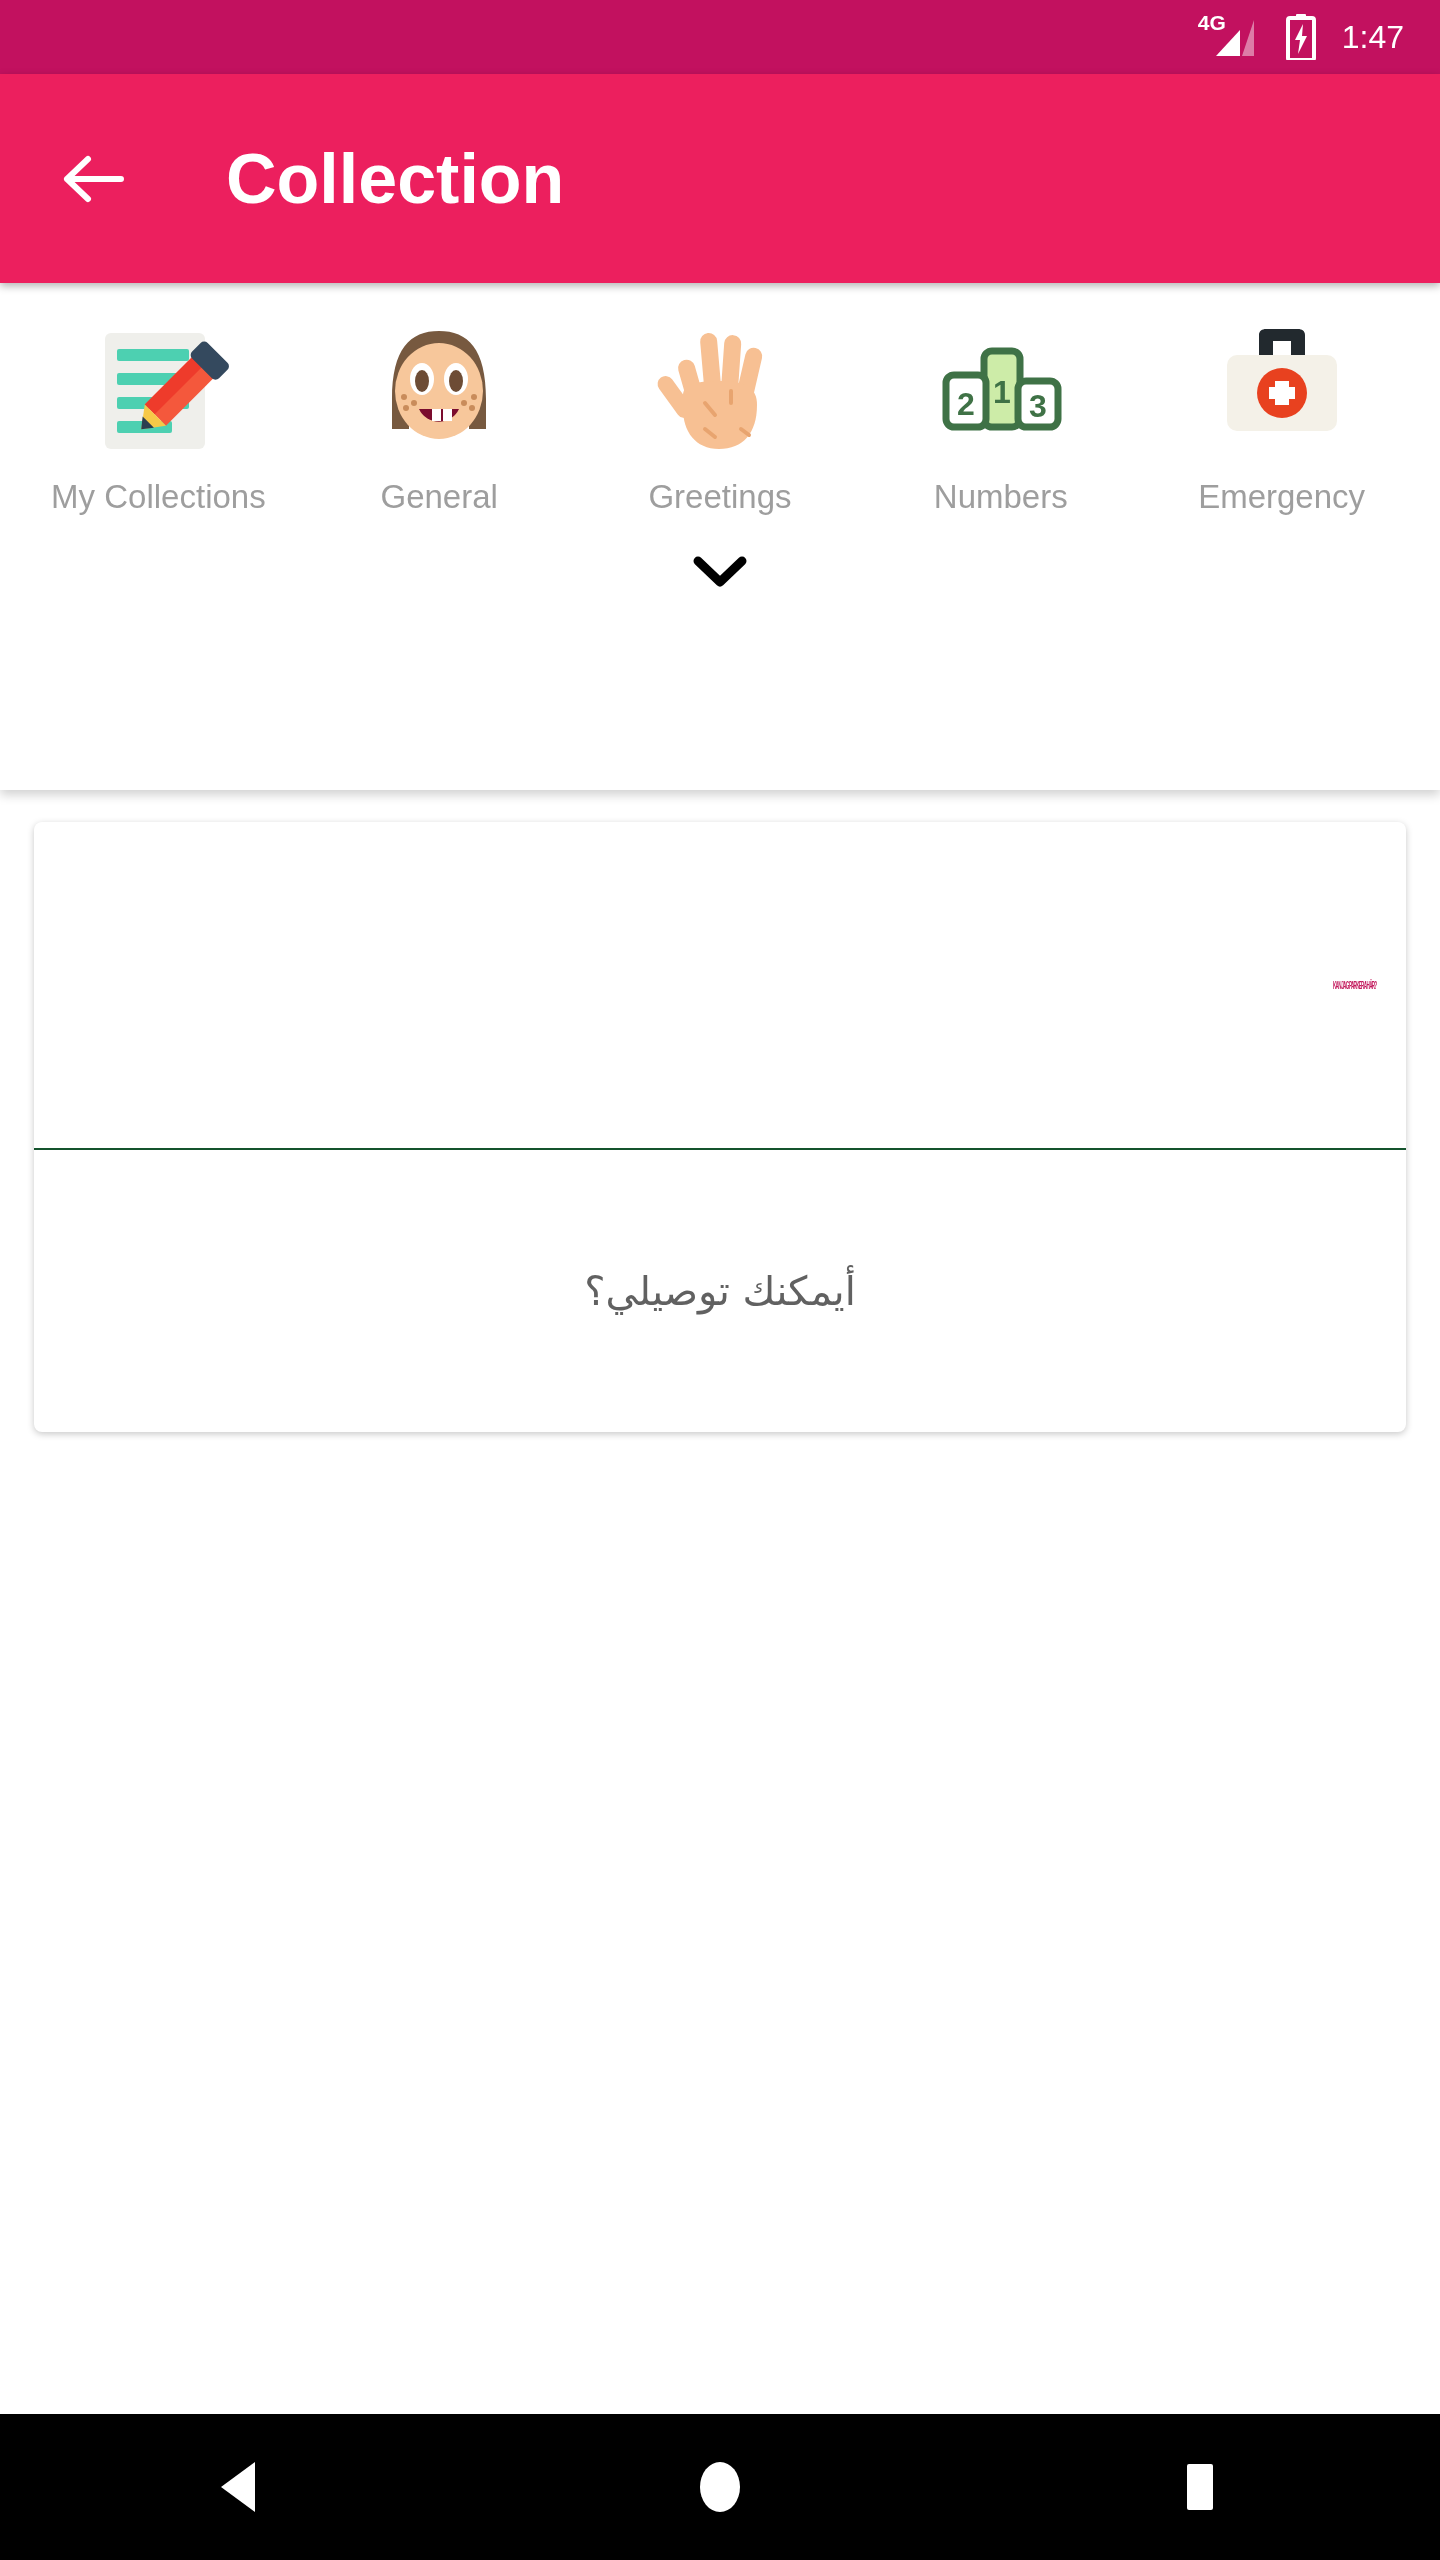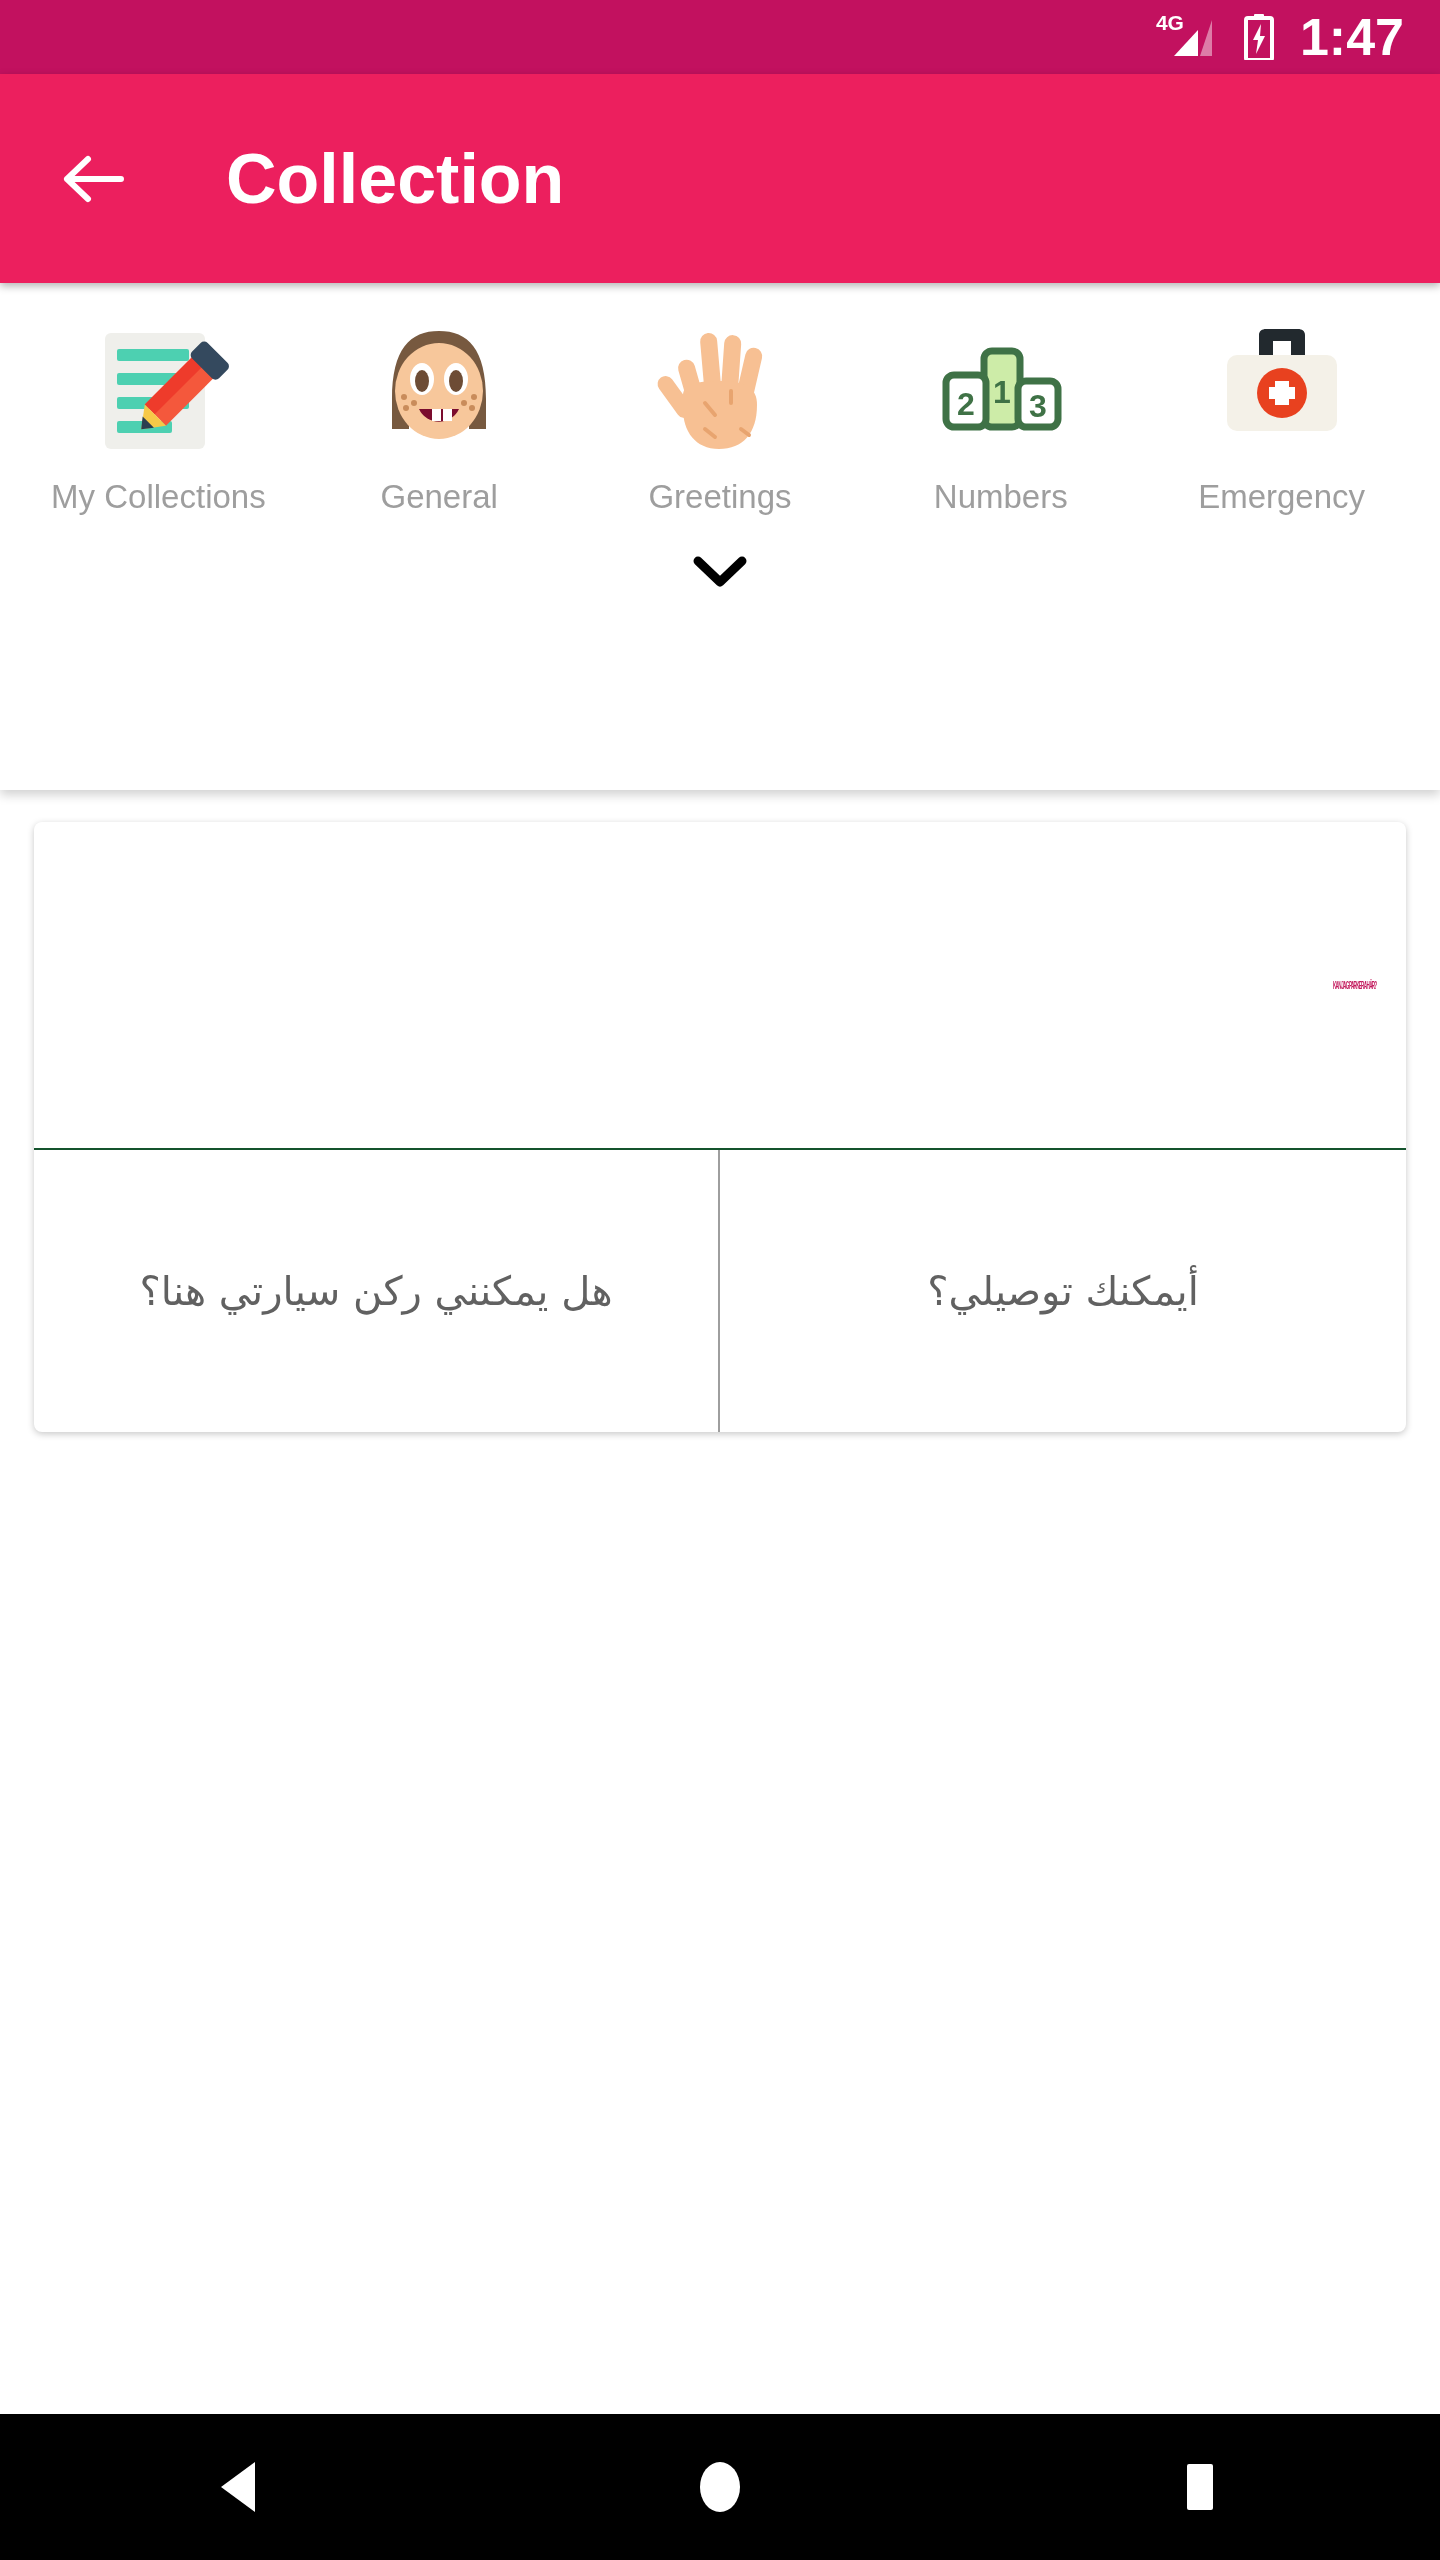--- a/index.html
+++ b/index.html
@@ -57,25 +57,25 @@
     top: 4px;
     width: 44px;
     height: 40px;
   }
   .battery {
     position: relative;
     width: 30px;
     height: 46px;
   }
   .time {
-    font-size: 52px;
+    font-size: 32px;
     color: #ffffff;
     letter-spacing: 0px;
     line-height: 1;
-    font-weight: 700;
+    font-weight: 400;
   }
 
   
   .app-bar {
     height: 209px;
     background: #EC1F5E;
     display: flex;
     align-items: center;
     padding-left: 58px;
     flex: 0 0 auto;
@@ -371,23 +371,20 @@
   </div>
 
   <div class="content">
     <div class="phrase-card">
 
       <div class="card-header">
         <div class="card-header-text">KAN JAG PARKERA HÄR?</div>
       </div>
 
       <div class="card-body">
-        <div class="card-cell card-cell-left">
-          <div class="cell-text">هل يمكنني ركن سيارتي هنا؟</div>
-        </div>
         <div class="card-cell">
           <div class="cell-text">أيمكنك توصيلي؟</div>
         </div>
       </div>
 
     </div>
   </div>
 
   <div class="nav-bar">
     <div class="nav-btn">

